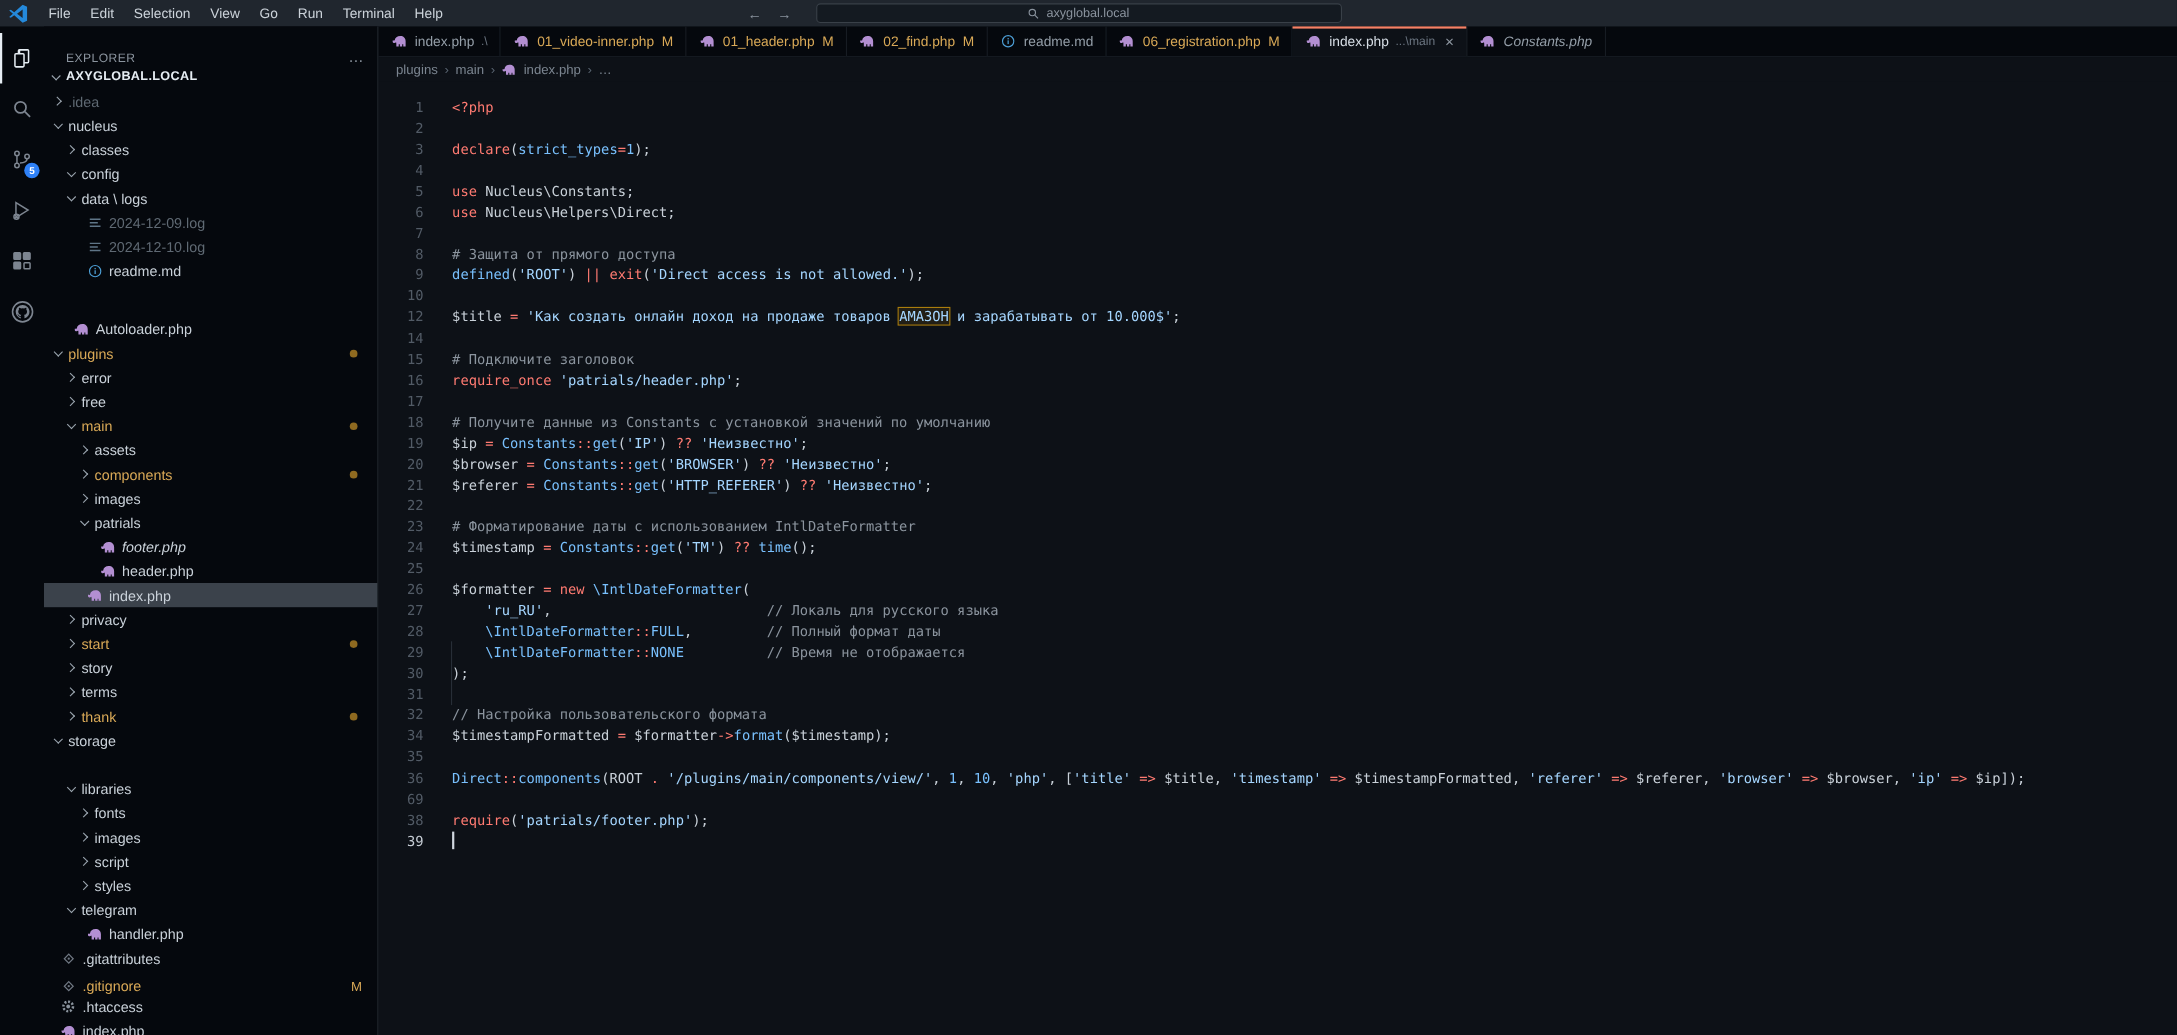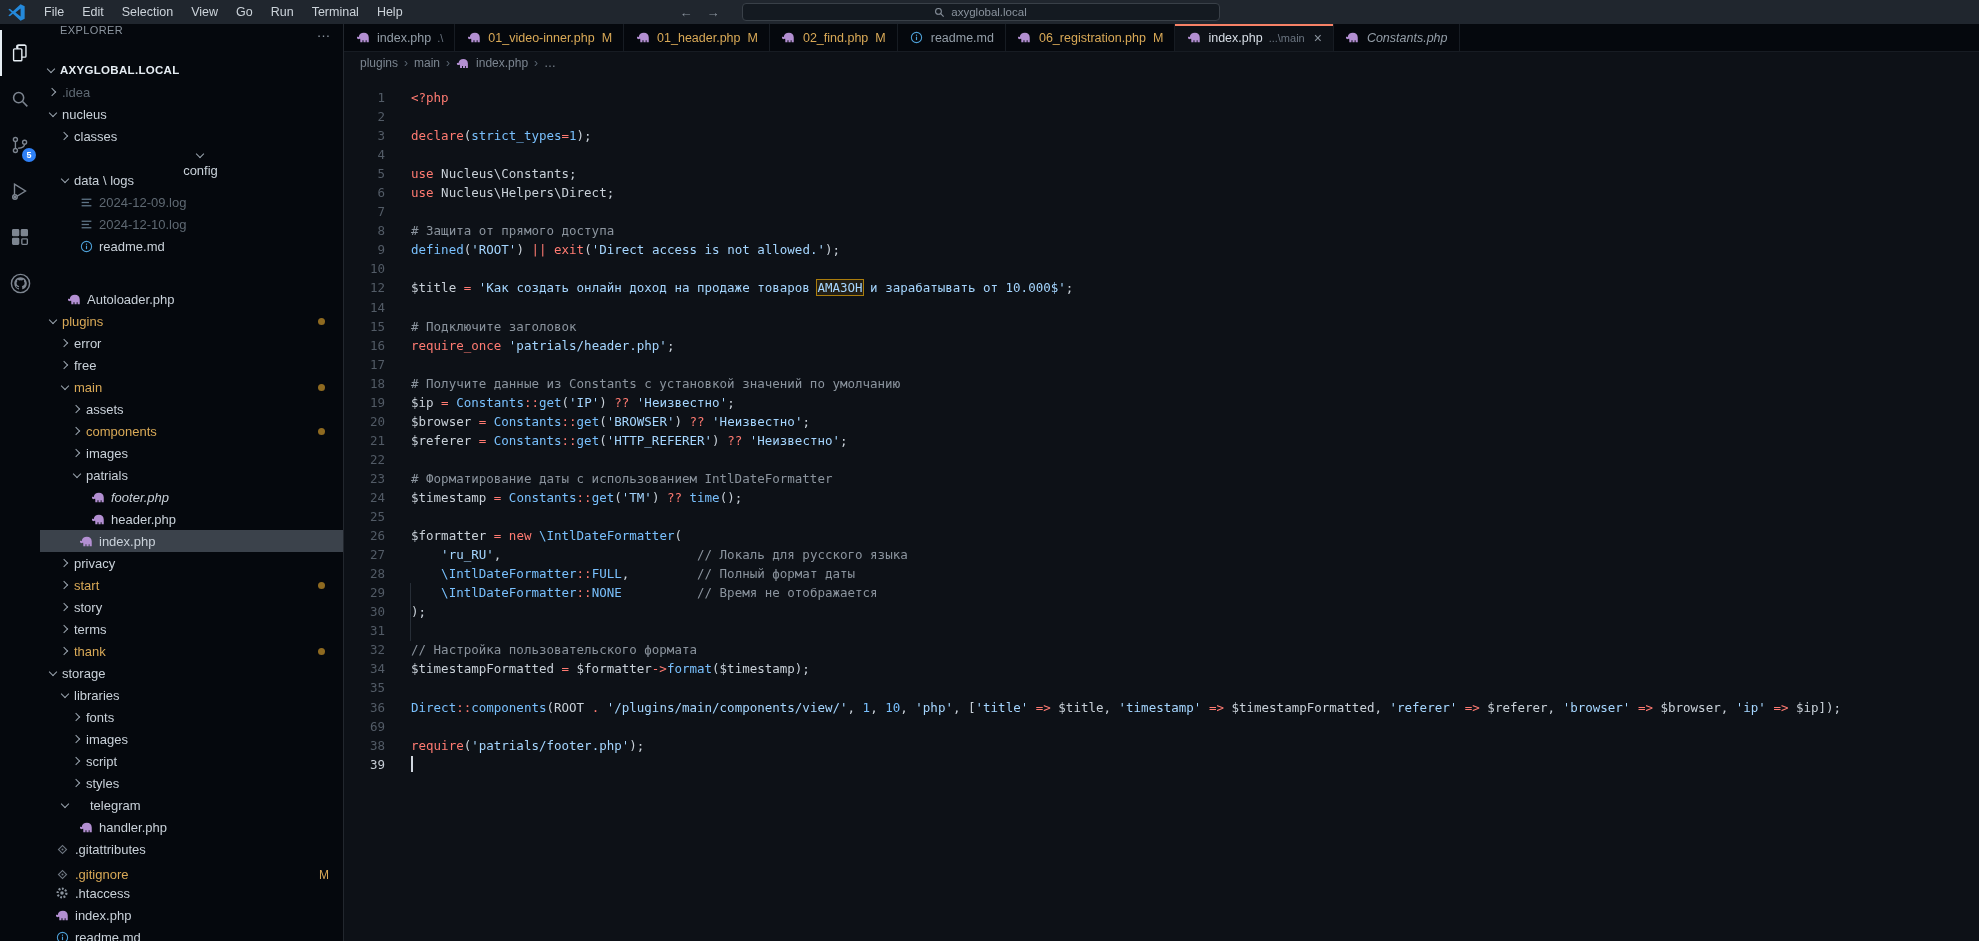--- a/index.html
+++ b/index.html
@@ -14,21 +14,21 @@
   .cmd-center { position:absolute; left:calc(50% - 248px); top:3px; width:478px; height:18px;
     background:#141a21; border:1px solid #394048; border-radius:4px; display:flex; align-items:center;
     justify-content:center; gap:6px; color:#8a939e; font-size:11.5px; }
   .main { display:flex; height:917px; }
   .activitybar { width:40px; background:#05080d; display:flex; flex-direction:column; align-items:center; padding-top:6px; }
   .act-item { position:relative; width:40px; height:46px; display:flex; align-items:center; justify-content:center; color:#7d8590; }
   .act-item.active { color:#e6edf3; box-shadow:inset 2px 0 0 #e6edf3; }
   .act-badge { position:absolute; right:4px; bottom:6px; min-width:14px; height:14px; border-radius:8px;
     background:#2f81f7; color:#fff; font-size:9px; font-weight:bold; display:flex; align-items:center; justify-content:center; }
   .sidebar { width:304px; background:#05080d; position:relative; border-right:1px solid #22272e; }
-  .sb-header { height:35px; display:flex; align-items:flex-start; padding:0 12px 0 20px; color:#8b949e; font-size:11px; letter-spacing:.4px; }
+  .sb-header { height:35px; display:flex; align-items:flex-end; padding:0 12px 0 20px; color:#8b949e; font-size:11px; letter-spacing:.4px; }
   .sb-header .dots { margin-left:auto; color:#8b949e; font-size:14px; }
   .tree-row { position:relative; height:22px; display:flex; align-items:center; font-size:13px; color:#c9d1d9; cursor:default; }
   .tree-row.root-row { font-weight:bold; font-size:11.5px; letter-spacing:.3px; color:#e6edf3; }
   .tree-row.dim .lbl { color:#5f6973; }
   .tree-row.mod .lbl { color:#d9a957; }
   .tree-row.selected { background:#3b424b; }
   .chev { width:16px; height:16px; position:relative; flex:0 0 auto; }
   .chev::before { content:""; position:absolute; width:5px; height:5px; border-right:1.4px solid #9aa4ae; border-bottom:1.4px solid #9aa4ae; }
   .chev.d::before { left:4px; top:4px; transform:rotate(45deg); }
   .chev.r::before { left:3px; top:5px; transform:rotate(-45deg); }
@@ -155,21 +155,21 @@
           <span class="lbl">.idea</span>
         </div>
         <div class="tree-row" style="padding-left: 6px;">
           <span class="chev d"></span>
           <span class="lbl">nucleus</span>
         </div>
         <div class="tree-row" style="padding-left: 18px;">
           <span class="chev r"></span>
           <span class="lbl">classes</span>
         </div>
-        <div class="tree-row" style="padding-left: 18px; flex-direction: column;">
+        <div class="tree-row" style="padding-left: 18px;">
           <span class="chev d"></span>
           <span class="lbl">config</span>
         </div>
         <div class="tree-row" style="padding-left: 18px;">
           <span class="chev d"></span>
           <span class="lbl">data \ logs</span>
         </div>
         <div class="tree-row dim" style="padding-left: 38px;">
           <span class="fic">
             <svg width="13" height="13" viewBox="0 0 16 16" stroke="#5f7587" stroke-width="1.6">
@@ -286,41 +286,41 @@
         </div>
         <div class="tree-row mod" style="padding-left: 18px;">
           <span class="chev r"></span>
           <span class="lbl">thank</span>
           <span class="dot-badge"></span>
         </div>
         <div class="tree-row" style="padding-left: 6px;">
           <span class="chev d"></span>
           <span class="lbl">storage</span>
         </div>
-        <div class="tree-row" style="padding-left: 18px;">
+        <div class="tree-row" style="padding-left: 18px; margin-top: 22px;">
           <span class="chev d"></span>
           <span class="lbl">libraries</span>
         </div>
         <div class="tree-row" style="padding-left: 30px;">
           <span class="chev r"></span>
           <span class="lbl">fonts</span>
         </div>
         <div class="tree-row" style="padding-left: 30px;">
           <span class="chev r"></span>
           <span class="lbl">images</span>
         </div>
         <div class="tree-row" style="padding-left: 30px;">
           <span class="chev r"></span>
           <span class="lbl">script</span>
         </div>
         <div class="tree-row" style="padding-left: 30px;">
           <span class="chev r"></span>
           <span class="lbl">styles</span>
         </div>
-        <div class="tree-row" style="padding-left: 18px; gap: 16px;">
+        <div class="tree-row" style="padding-left: 18px;">
           <span class="chev d"></span>
           <span class="lbl">telegram</span>
         </div>
         <div class="tree-row" style="padding-left: 38px;">
           <span class="fic" style="color: rgb(179, 143, 210);">
             <svg width="15" height="15" viewBox="0 0 16 16">
               <path fill="currentColor" d="M3 7.1C3.3 4.4 5.4 2.8 8.4 2.8c3.1 0 5.2 2 5.2 5.1V13h-2.3v-2.1h-1V13H8v-2.1H6.9V13H4.6c0-1.6.1-3-.3-4-.5.6-1.3.9-2.1.7C1 9.4.8 8.2 1.2 7c.5.5 1.2.5 1.8.1z"></path>
             </svg>
           </span>
           <span class="lbl">handler.php</span>

